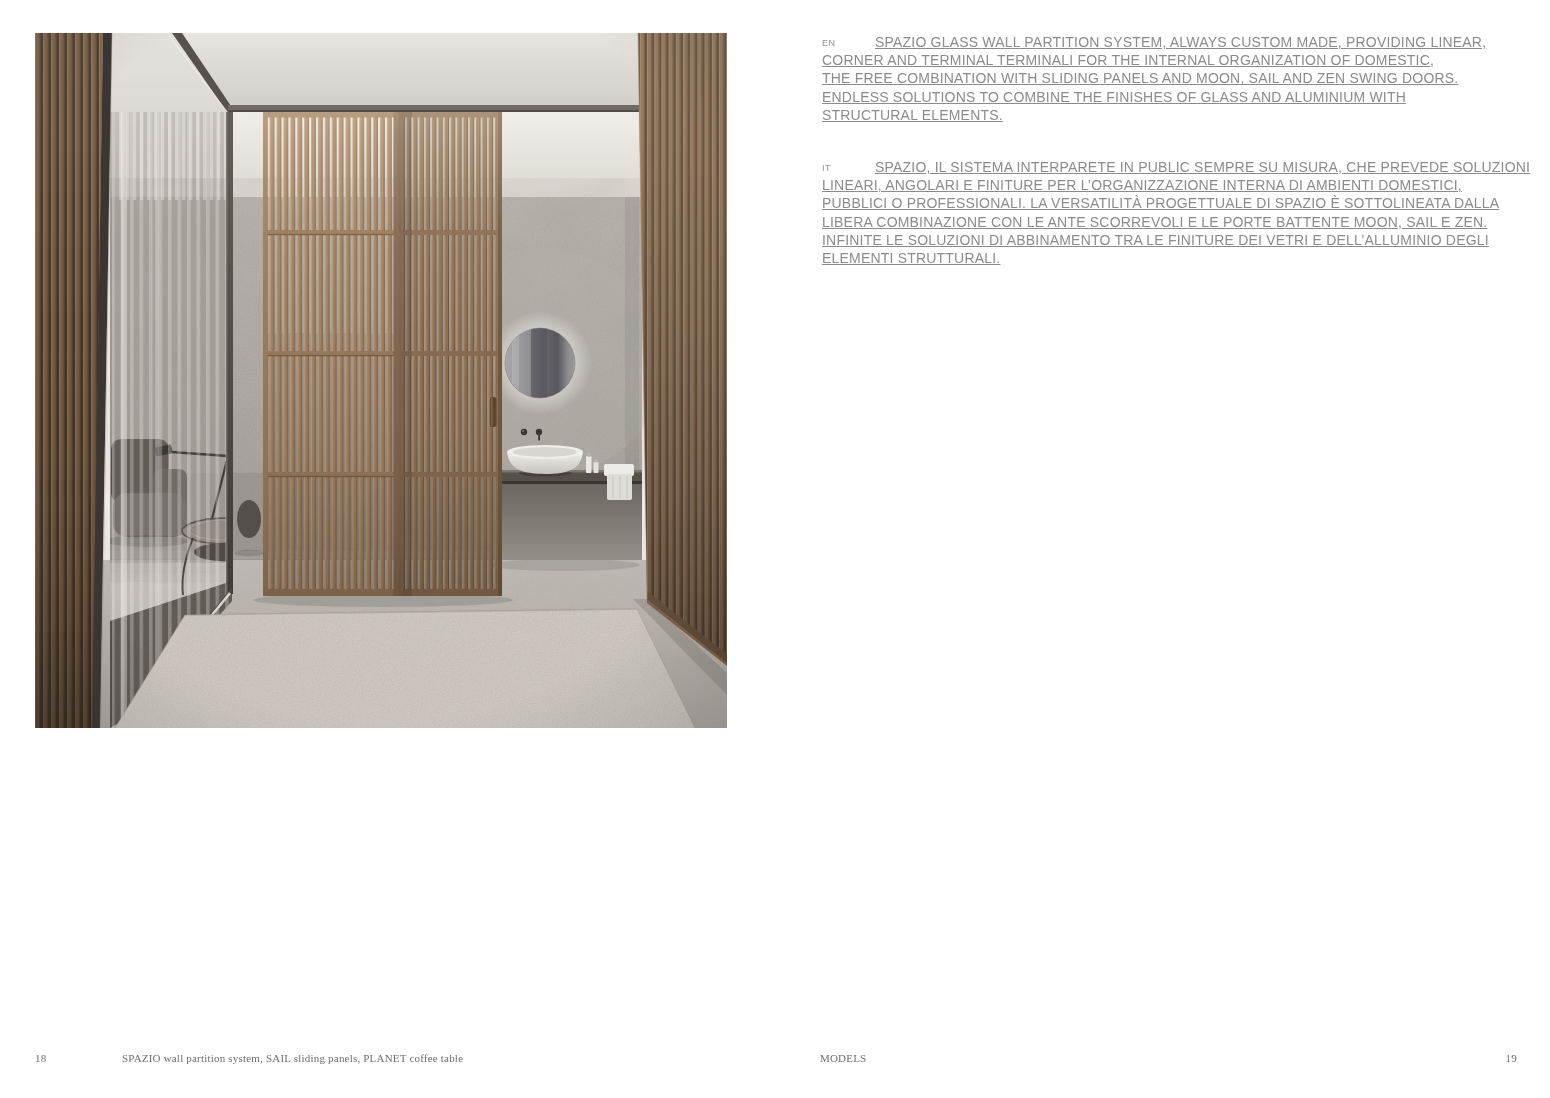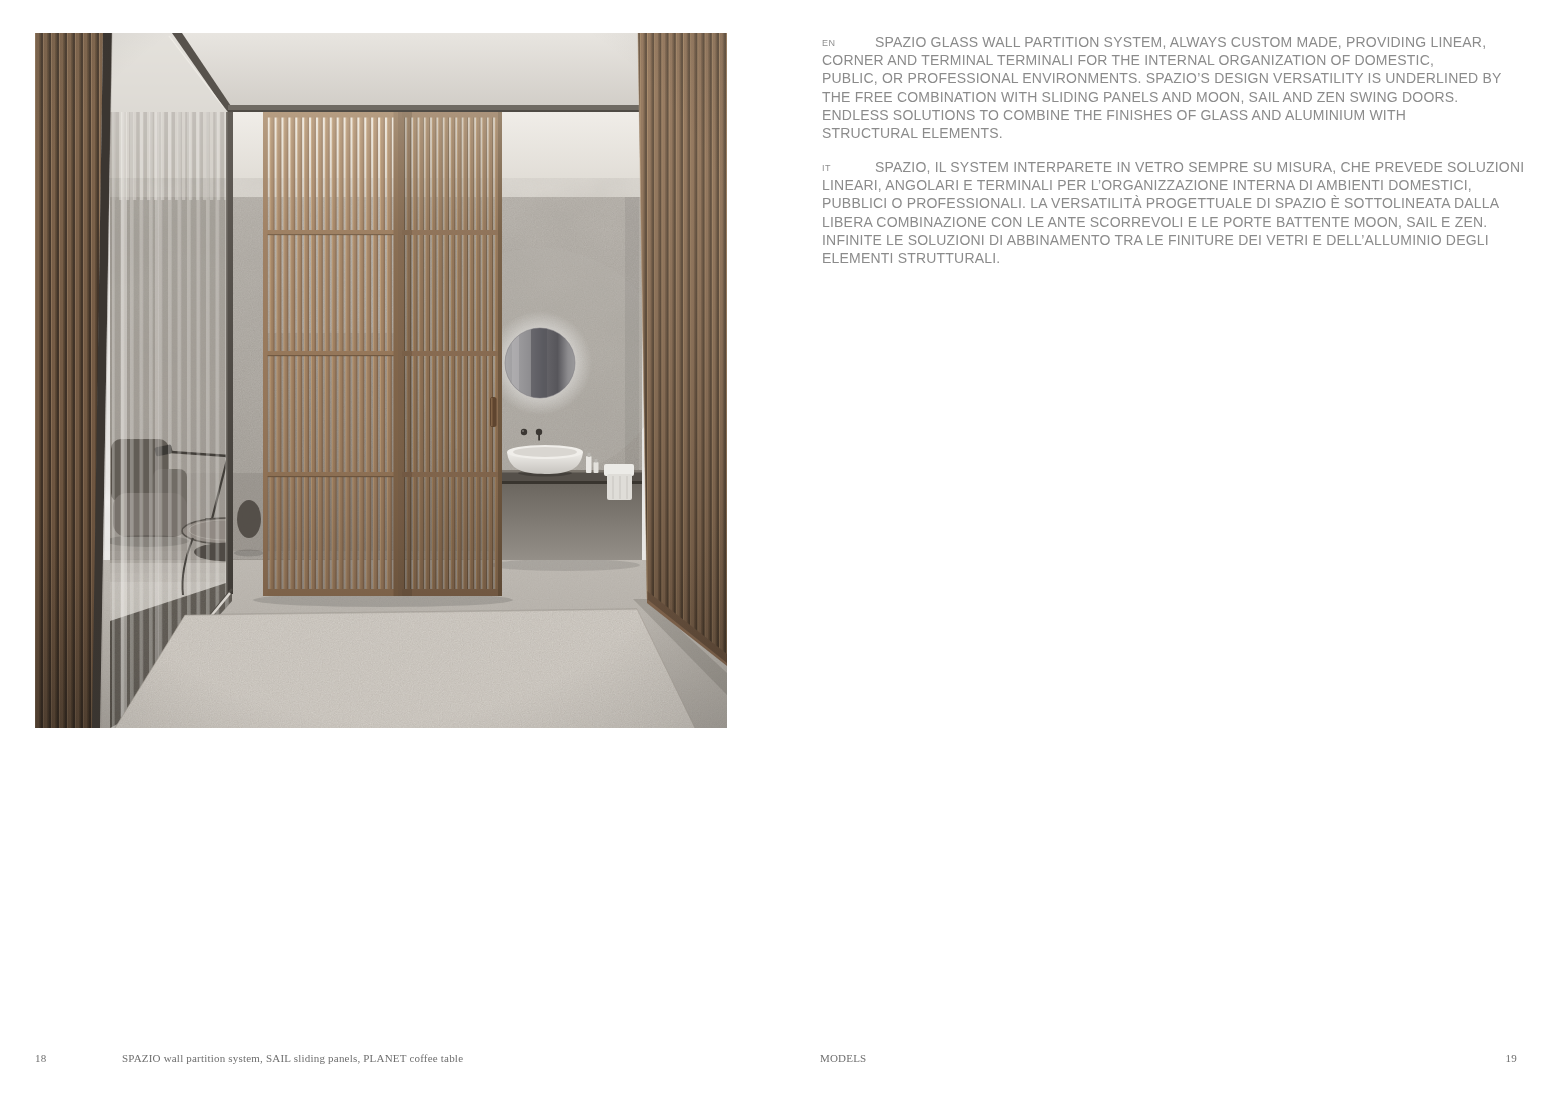--- a/index.html
+++ b/index.html
@@ -14,21 +14,21 @@
   .copy{
     position:absolute;left:822px;top:0;width:706px;color:#8b8b8b;
     font-size:14px;line-height:18.2px;letter-spacing:.2px;
   }
   .para{position:absolute;left:0;width:706px;}
   .para-en{top:33px;}
   .para-it{top:158px;}
   .lang-label{
     position:absolute;left:0;top:1px;font-size:9px;letter-spacing:.5px;color:#8f8f8f;
   }
-  .tline{white-space:nowrap;}
+  .tline{white-space:nowrap;text-decoration:underline;}
   .tline.first{padding-left:53px;}
   .footer-item{
     position:absolute;top:1051px;font-size:11px;line-height:14px;color:#6e6e6e;letter-spacing:.2px;font-family:Liberation Serif, serif;
   }
   .pn-left{left:35px;}
   .caption-left{left:122px;}
   .caption-right{left:820px;}
   .pn-right{right:33px;text-align:left;}
 </style>
 </head>
@@ -337,30 +337,29 @@
     <rect x="0" y="0" width="692" height="695" fill="url(#rVig)"></rect>
   </svg>
   </div>
 
   <div class="copy">
 
     <div class="para para-en">
       <span class="lang-label">EN</span>
       <div class="tline first">SPAZIO GLASS WALL PARTITION SYSTEM, ALWAYS CUSTOM MADE, PROVIDING LINEAR,</div>
       <div class="tline">CORNER AND TERMINAL TERMINALI FOR THE INTERNAL ORGANIZATION OF DOMESTIC,</div>
-      <div class="tline">PUBLIC, OR PROFESSIONAL ENVIRONMENTS. SPAZIO’S DESIGN VERSATILITY IS UNDERLINED BY</div>
       <div class="tline">THE FREE COMBINATION WITH SLIDING PANELS AND MOON, SAIL AND ZEN SWING DOORS.</div>
       <div class="tline">ENDLESS SOLUTIONS TO COMBINE THE FINISHES OF GLASS AND ALUMINIUM WITH</div>
       <div class="tline">STRUCTURAL ELEMENTS.</div>
     </div>
 
     <div class="para para-it">
       <span class="lang-label">IT</span>
-      <div class="tline first">SPAZIO, IL SYSTEM INTERPARETE IN VETRO SEMPRE SU MISURA, CHE PREVEDE SOLUZIONI</div>
-      <div class="tline">LINEARI, ANGOLARI E TERMINALI PER L’ORGANIZZAZIONE INTERNA DI AMBIENTI DOMESTICI,</div>
+      <div class="tline first">SPAZIO, IL SISTEMA INTERPARETE IN PUBLIC SEMPRE SU MISURA, CHE PREVEDE SOLUZIONI</div>
+      <div class="tline">LINEARI, ANGOLARI E FINITURE PER L’ORGANIZZAZIONE INTERNA DI AMBIENTI DOMESTICI,</div>
       <div class="tline">PUBBLICI O PROFESSIONALI. LA VERSATILITÀ PROGETTUALE DI SPAZIO È SOTTOLINEATA DALLA</div>
       <div class="tline">LIBERA COMBINAZIONE CON LE ANTE SCORREVOLI E LE PORTE BATTENTE MOON, SAIL E ZEN.</div>
       <div class="tline">INFINITE LE SOLUZIONI DI ABBINAMENTO TRA LE FINITURE DEI VETRI E DELL’ALLUMINIO DEGLI</div>
       <div class="tline">ELEMENTI STRUTTURALI.</div>
     </div>
 
   </div>
 
   <div class="footer-item pn-left">18</div>
   <div class="footer-item caption-left">SPAZIO wall partition system, SAIL sliding panels, PLANET coffee table</div>

